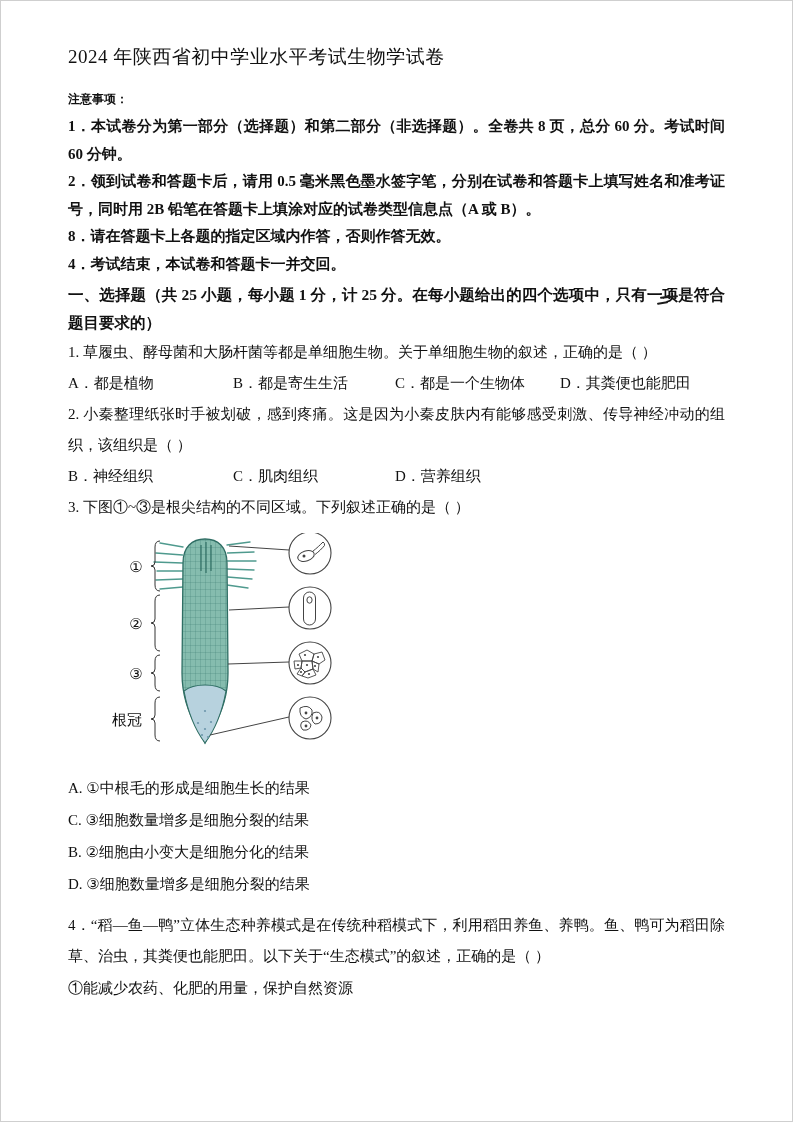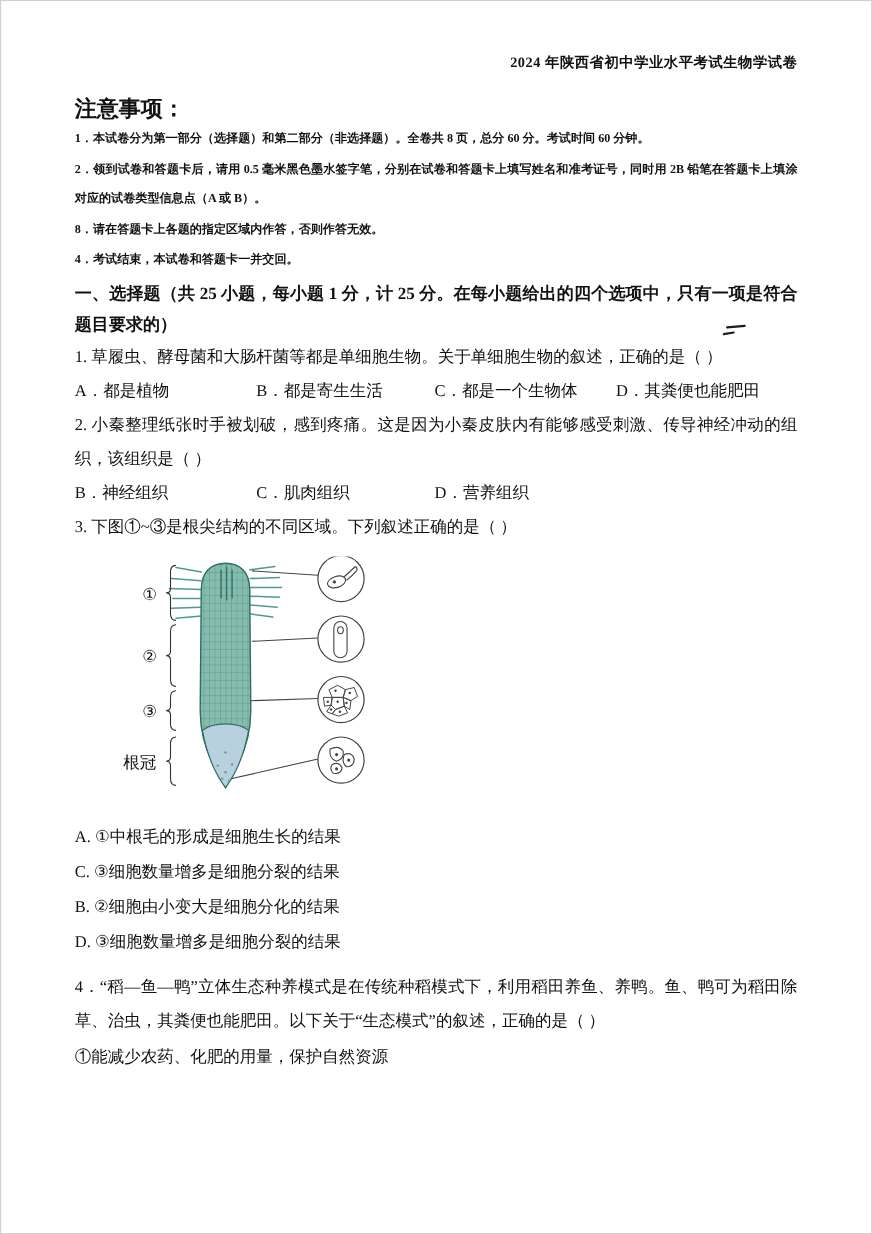--- a/index.html
+++ b/index.html
@@ -8,25 +8,25 @@
     position:relative;
     width:793px; height:1122px;
     background:#ffffff;
     border:1px solid #cfcfcf;
     color:#111111;
     font-family:"Liberation Serif","DejaVu Serif",serif;
     padding:40px 67px 24px 67px;
     overflow:hidden;
   }
   .title {
-    font-size:13px; font-weight:bold; text-align:right;
+    font-size:19px; font-weight:normal; text-align:left;
     line-height:32px; margin-bottom:12px; letter-spacing:.5px;
   }
-  .notice-head { font-size:20px; font-weight:bold; line-height:28px; }
-  .notice { font-size:11px; font-weight:bold; line-height:27.5px; text-align:justify; }
+  .notice-head { font-size:12px; font-weight:bold; line-height:28px; }
+  .notice { font-size:15px; font-weight:bold; line-height:27.5px; text-align:justify; }
   .section-head { font-size:15.5px; font-weight:bold; line-height:28px; margin-top:3px; text-align:justify; }
   .qtext  { font-size:15px; line-height:31px; text-align:justify; }
   .opts-row {
     display:grid; grid-template-columns:165px 162px 165px 1fr;
     font-size:15px; line-height:31px;
   }
   .optline { font-size:15px; line-height:32px; }
   .q3-opts { margin-top:0; }
   .diagram { margin:10px 0 14px 42px; width:250px; height:225px; }
   svg text { font-family:inherit; fill:#111111; }

